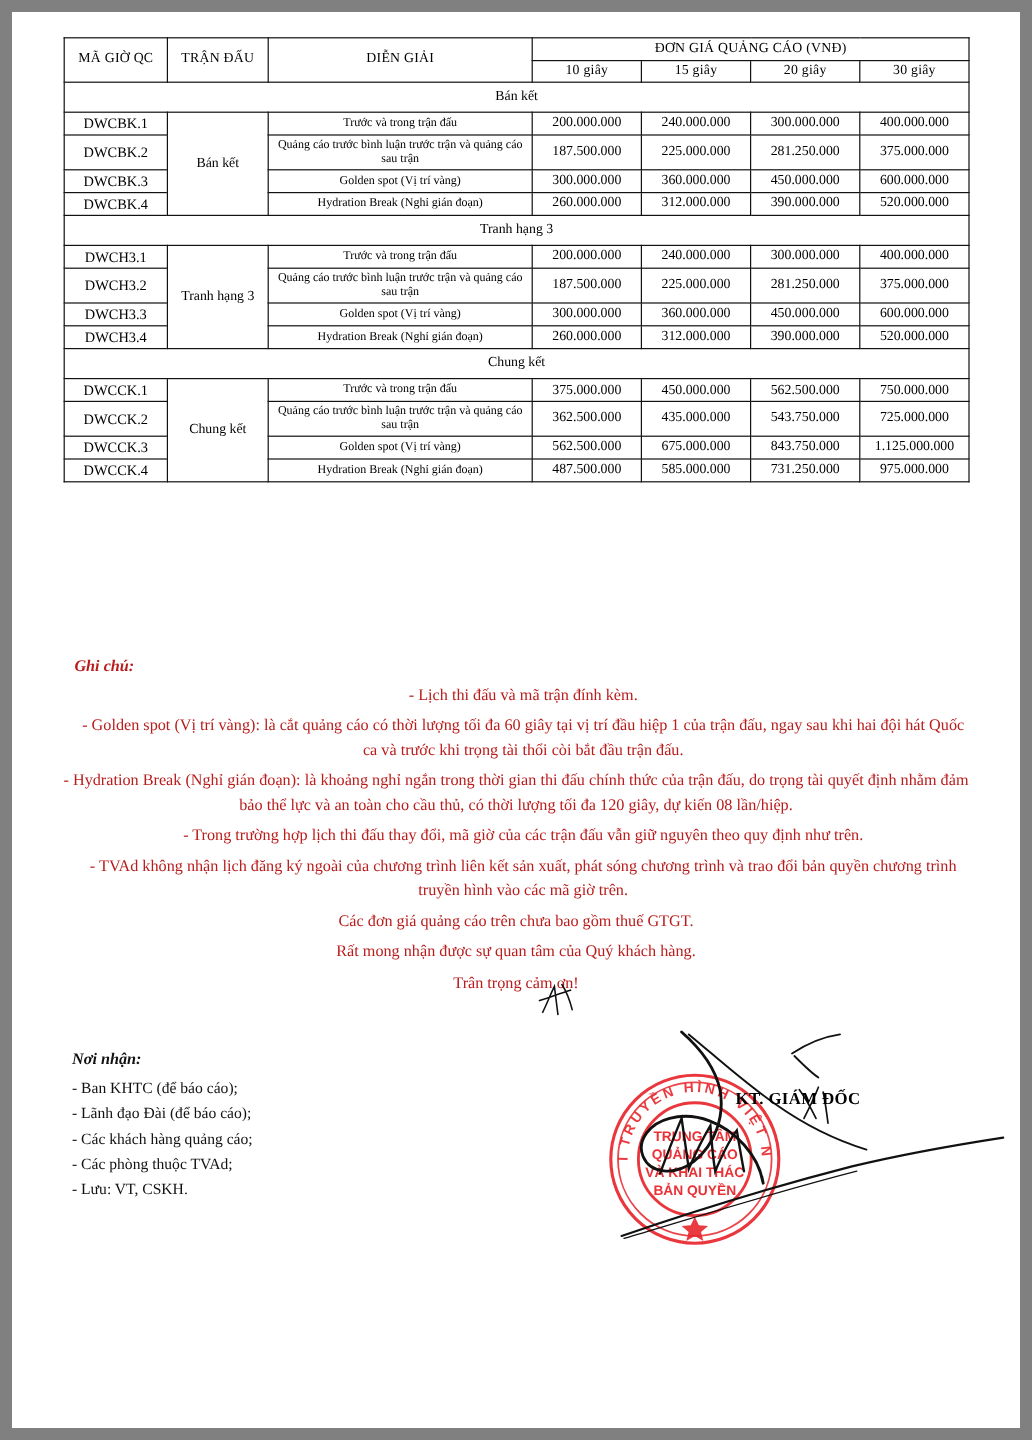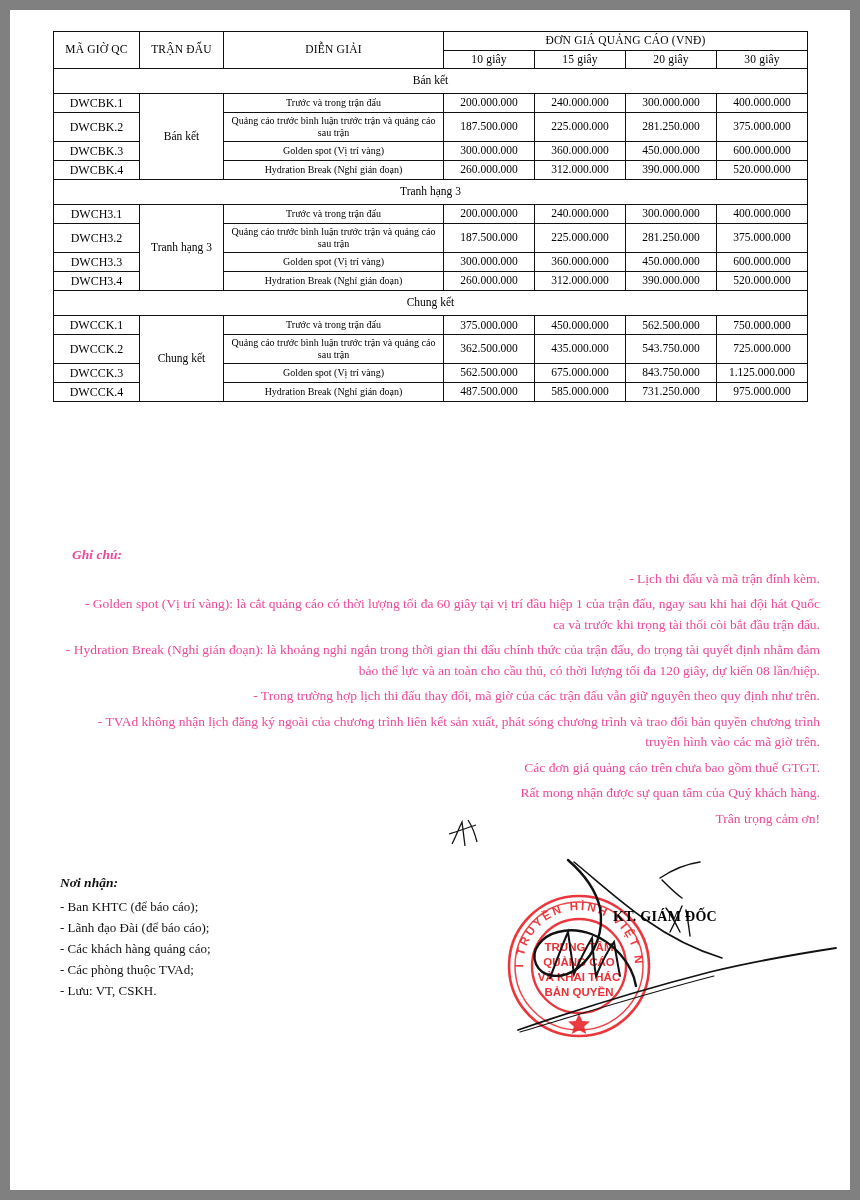--- a/index.html
+++ b/index.html
@@ -66,37 +66,37 @@
   td.price-cell { font-size: 11.5px; }
 
   .col-code  { width: 86px; }
   .col-match { width: 84px; }
   .col-desc  { width: 220px; }
   .col-price { width: 91px; }
 
   
   .notes {
     position: absolute;
-    left: 50px;
+    left: 40px;
     top: 535px;
     width: 760px;
     font-size: 13.5px;
     line-height: 1.52;
-    color: #ec4899;
+    color: #b91c1c;
   }
   .notes-title {
     font-weight: bold;
     font-style: italic;
     margin-left: 12px;
     margin-bottom: 3px;
     font-size: 13.5px;
   }
   .note-line {
     margin: 0 0 5px 0;
-    text-align: right;
+    text-align: center;
   }
   .note-indent { margin-left: 12px; }
 
   
   .recipients {
     position: absolute;
     left: 50px;
     top: 862px;
     width: 330px;
     font-size: 13px;

